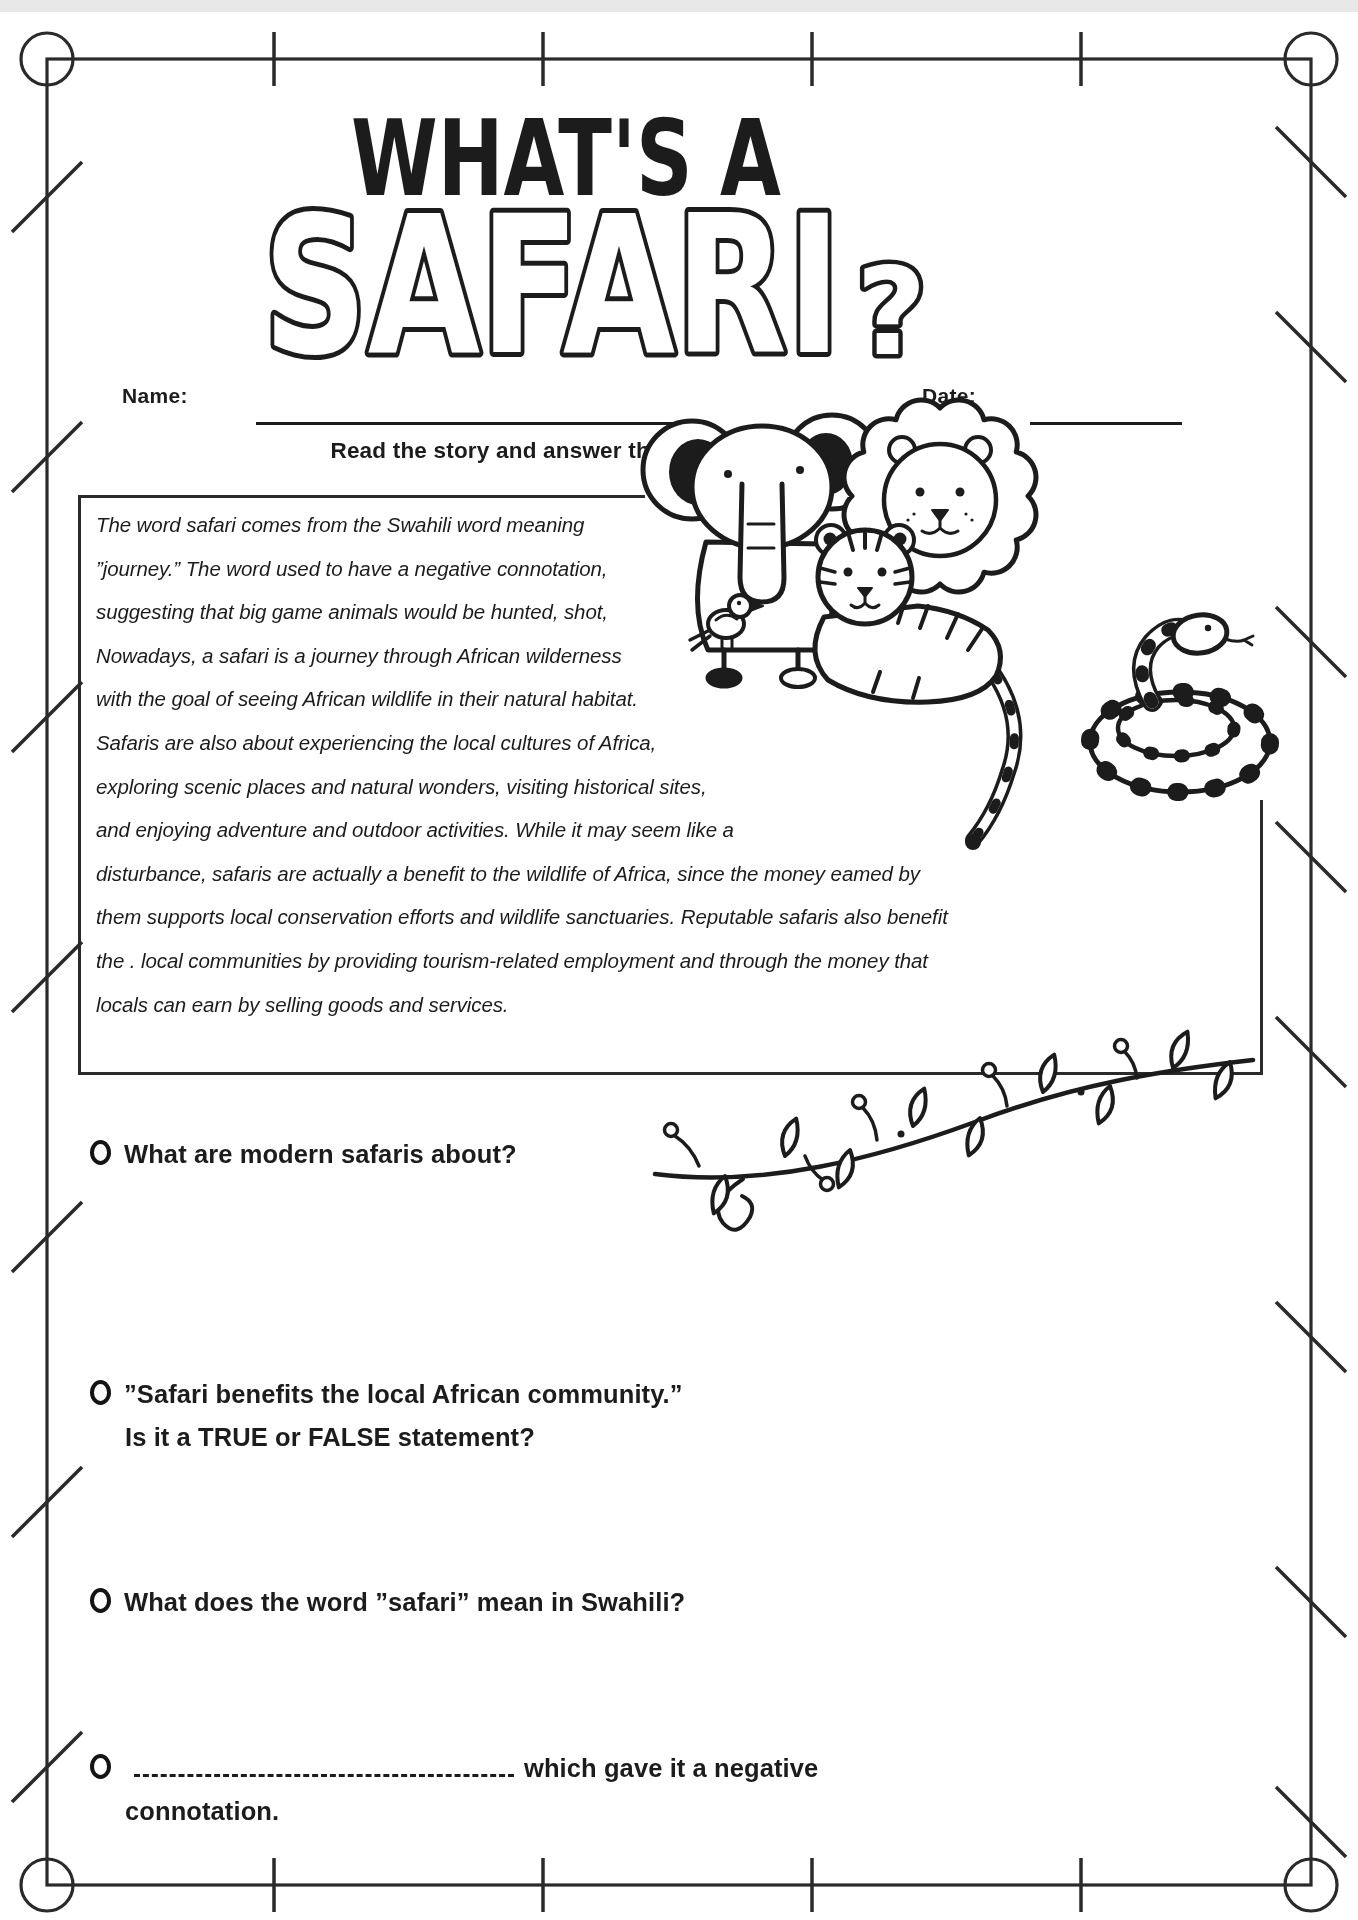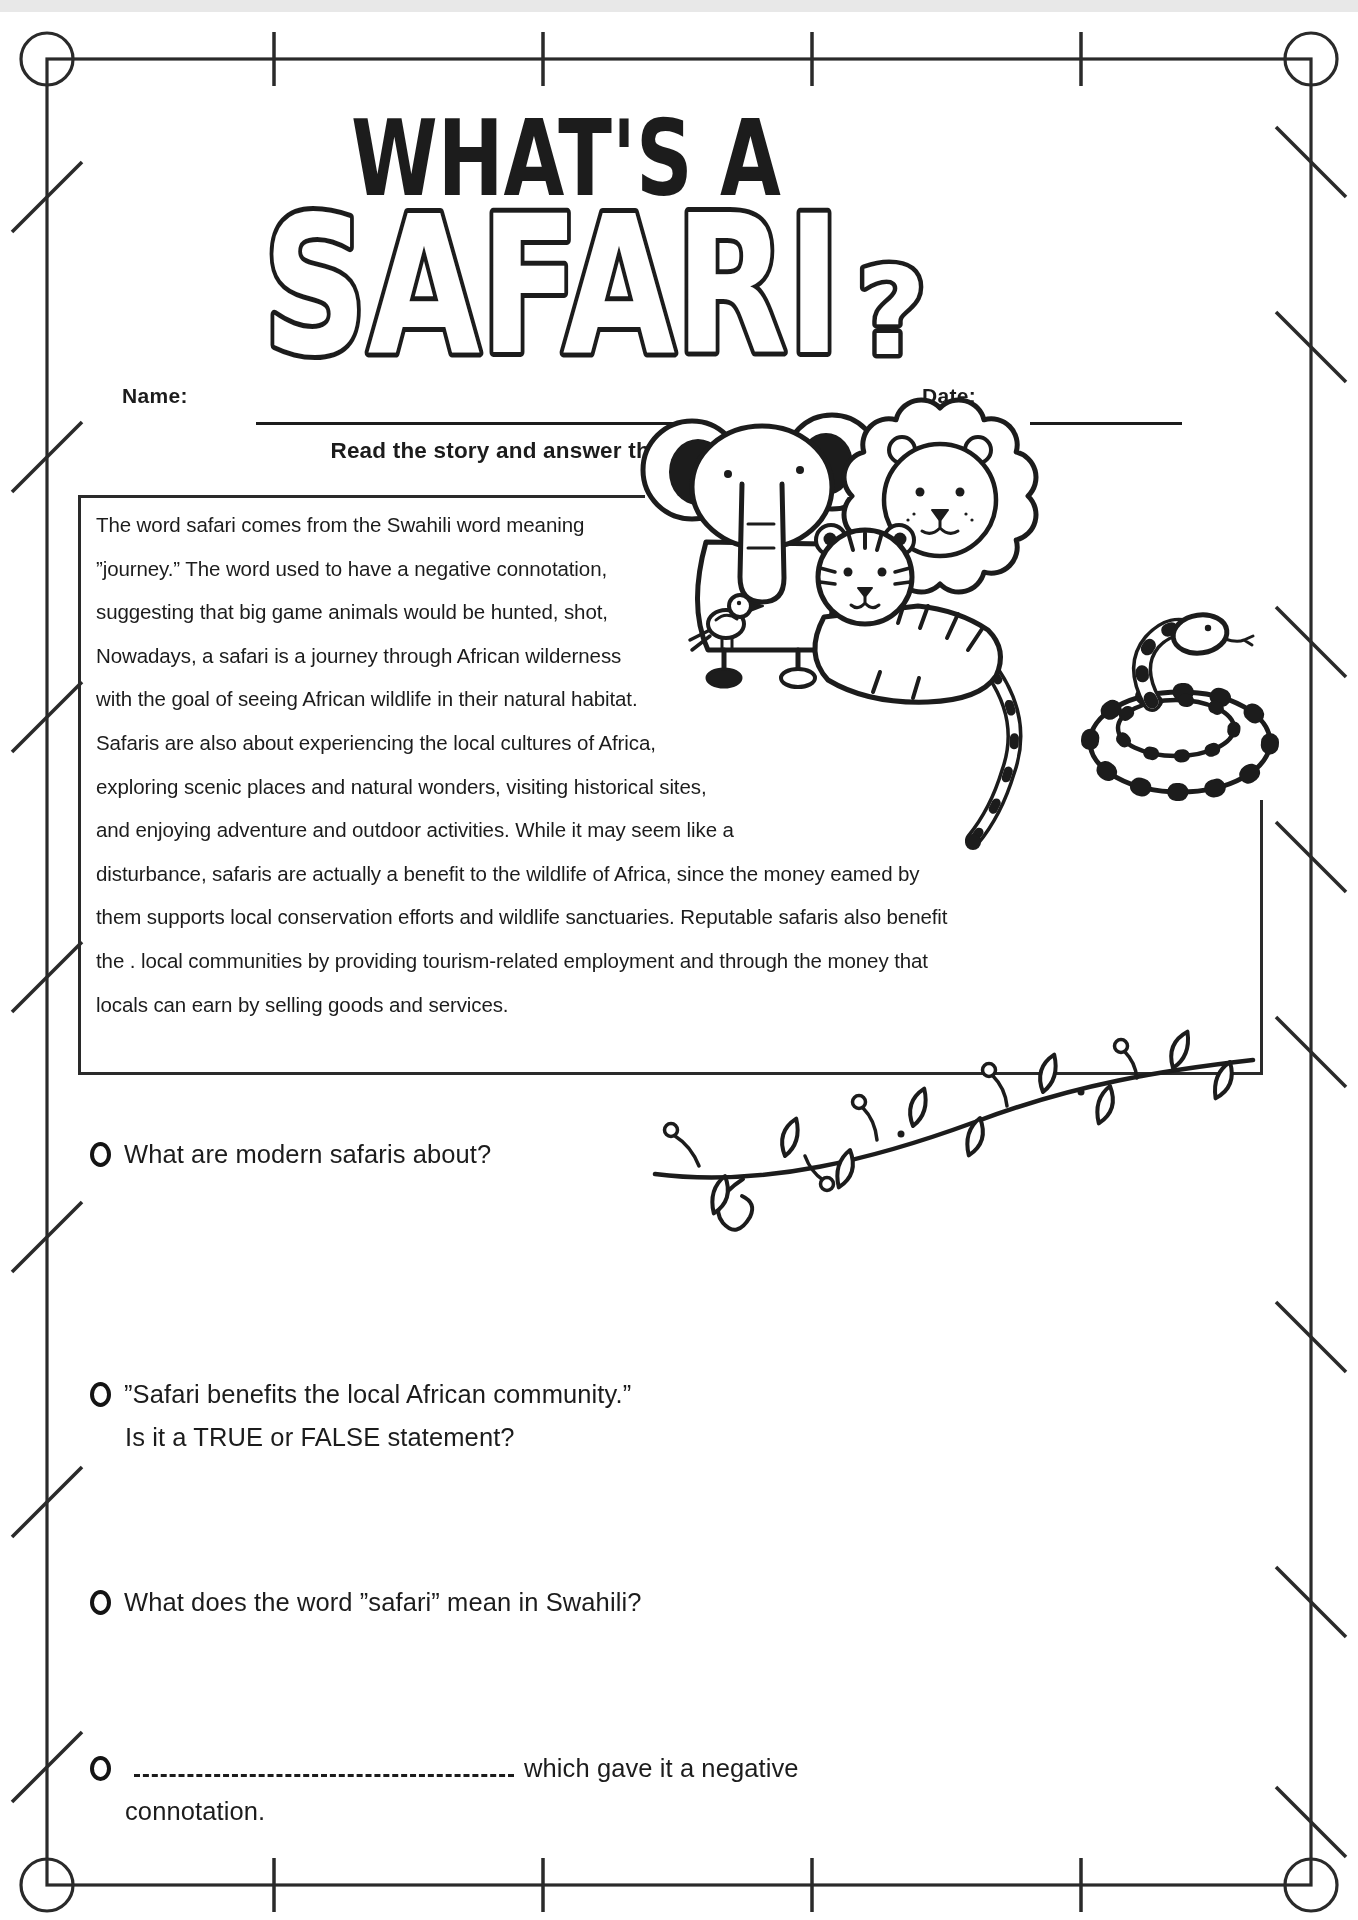--- a/index.html
+++ b/index.html
@@ -14,24 +14,24 @@
   .field-label{font-size:21px;font-weight:600;letter-spacing:.3px;}
   .write-line{border-bottom:3px solid #1c1c1c;height:34px;}
   .instruction{font-size:22.5px;font-weight:600;text-align:center;letter-spacing:.2px;}
   
   .story-box{width:1185px;height:580px;}
   .sb-top{position:absolute;left:0;top:0;width:567px;border-top:3px solid #2a2a2a;}
   .sb-left{position:absolute;left:0;top:0;height:100%;border-left:3px solid #2a2a2a;}
   .sb-bottom{position:absolute;left:0;bottom:0;width:100%;border-bottom:3px solid #2a2a2a;}
   .sb-right{position:absolute;right:0;top:305px;height:275px;border-right:3px solid #2a2a2a;}
   .story-lines{left:18px;top:8px;font-size:20.5px;line-height:43.6px;letter-spacing:-0.1px;}
-  .story-lines div{white-space:nowrap;}
+  .story-lines div{white-space:nowrap;font-style:italic;}
   
   .q{font-size:25.5px;letter-spacing:.1px;}
-  .qline{display:flex;align-items:center;white-space:nowrap;}
+  .qline{display:flex;white-space:nowrap;font-weight:bold;}
   .qline2{padding-left:35px;margin-top:14px;}
   .ring{display:inline-block;flex:none;width:13px;height:17px;border:4.5px solid #141414;border-radius:50%;margin-right:13px;}
   .blank{display:inline-block;width:380px;height:14px;border-bottom:3.5px dashed #1c1c1c;margin:0 10px;align-self:flex-end;margin-bottom:6px;}
 </style>
 </head>
 <body>
 
 <div class="page">
 
   <svg class="abs" style="left:0;top:0" width="1358" height="1920" viewBox="0 0 1358 1920">

